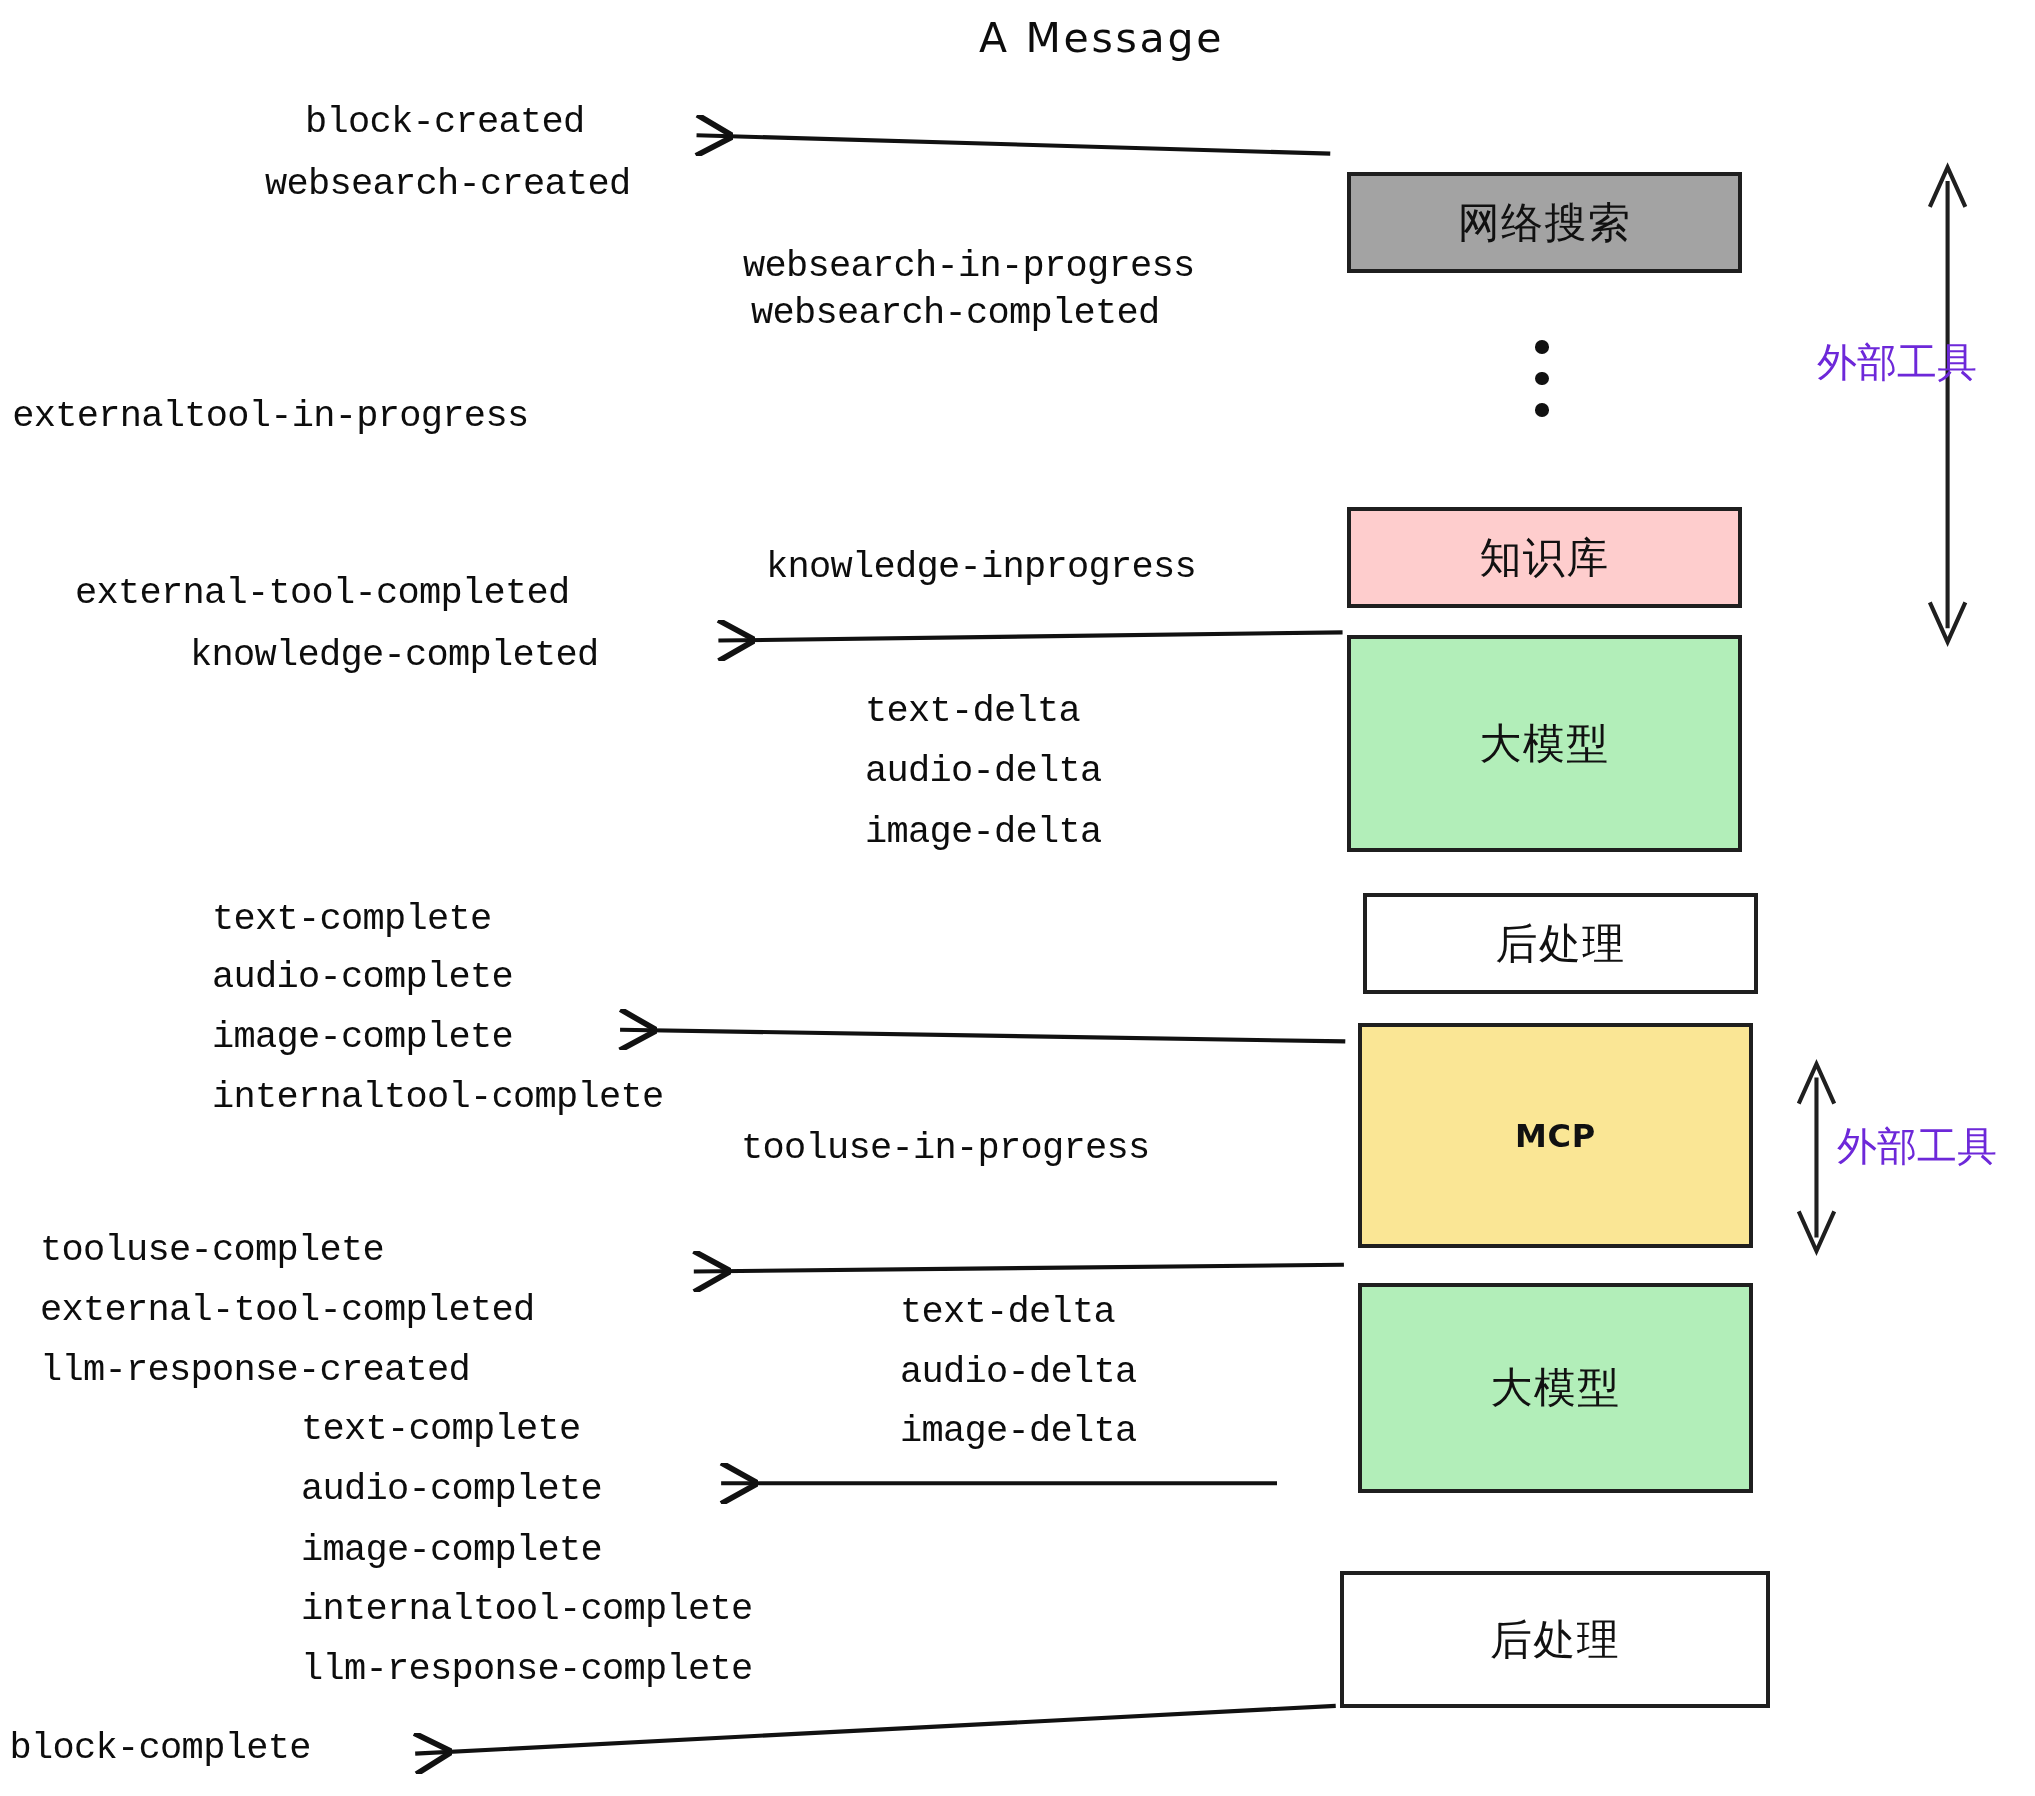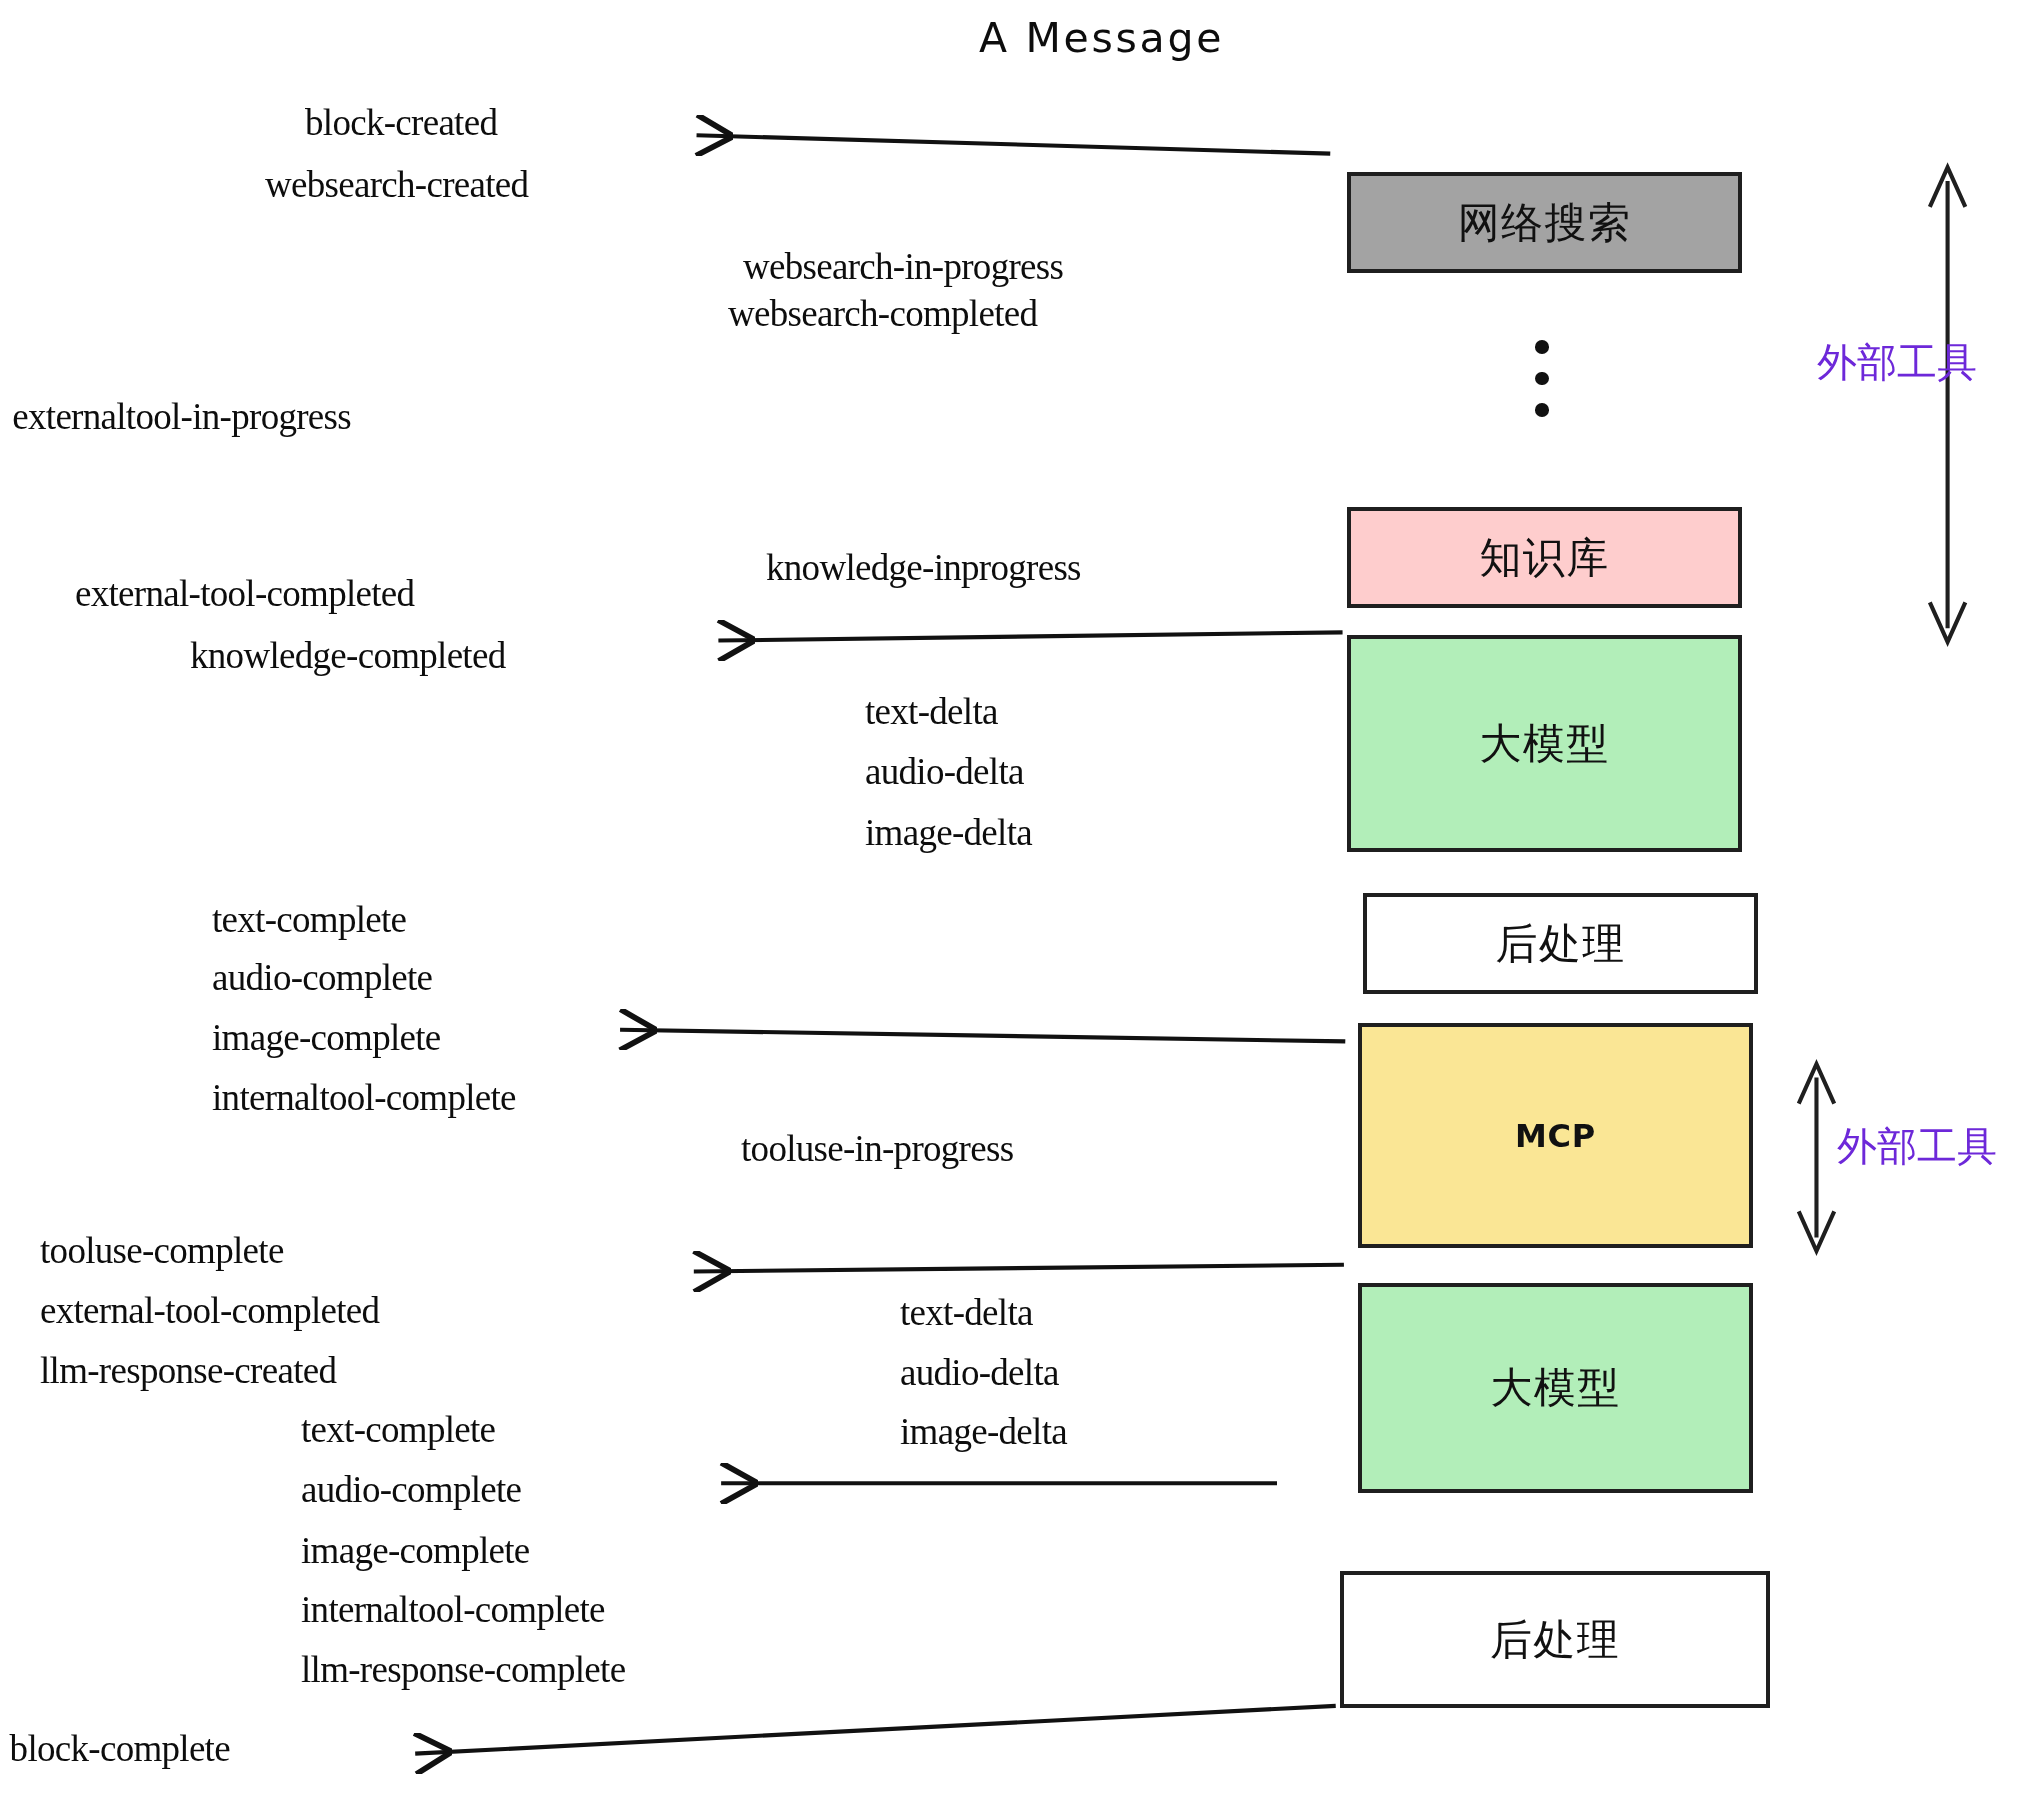--- a/index.html
+++ b/index.html
@@ -26,21 +26,21 @@
     white-space:nowrap;
   }
   .node-label.latin{
     font-family:"DejaVu Sans", sans-serif;
     font-weight:bold;
     font-size:32px;
     letter-spacing:0.7px;
   }
   .evt{
     position:absolute;
-    font-family:Liberation Serif, serif;
+    font-family:Liberation Mono, monospace;
     font-size:37px;
     color:#0d0d0d;
     white-space:nowrap;
     letter-spacing:-0.7px;
     text-align:right;
   }
   .title{
     position:absolute;
     font-family:"DejaVu Sans", sans-serif;
     font-size:41px;
@@ -141,21 +141,21 @@
       <div class="evt" style="left: 301px; top: 1408px;">text-complete</div>
       <div class="evt" style="left: 301px; top: 1468px;">audio-complete</div>
       <div class="evt" style="left: 301px; top: 1529px;">image-complete</div>
       <div class="evt" style="left: 301px; top: 1588px;">internaltool-complete</div>
       <div class="evt" style="left: 301px; top: 1648px;">llm-response-complete</div>
       <div class="evt" style="left: 9.6px; top: 1727px;">block-complete</div>
     </div>
 
   <div id="events-mid">
       <div class="evt" style="left: 743px; top: 205px; margin-top: 40px;">websearch-in-progress</div>
-      <div class="evt" style="left: 728px; top: 292px;">websearch-completed</div>
+      <div class="evt" style="left: 751px; top: 292px;">websearch-completed</div>
       <div class="evt" style="left: 766px; top: 546px;">knowledge-inprogress</div>
       <div class="evt" style="left: 865px; top: 690px;">text-delta</div>
       <div class="evt" style="left: 865px; top: 750px;">audio-delta</div>
       <div class="evt" style="left: 865px; top: 811px;">image-delta</div>
       <div class="evt" style="left: 741px; top: 1127px;">tooluse-in-progress</div>
       <div class="evt" style="left: 900px; top: 1291px;">text-delta</div>
       <div class="evt" style="left: 900px; top: 1351px;">audio-delta</div>
       <div class="evt" style="left: 900px; top: 1410px;">image-delta</div>
     </div>
 

